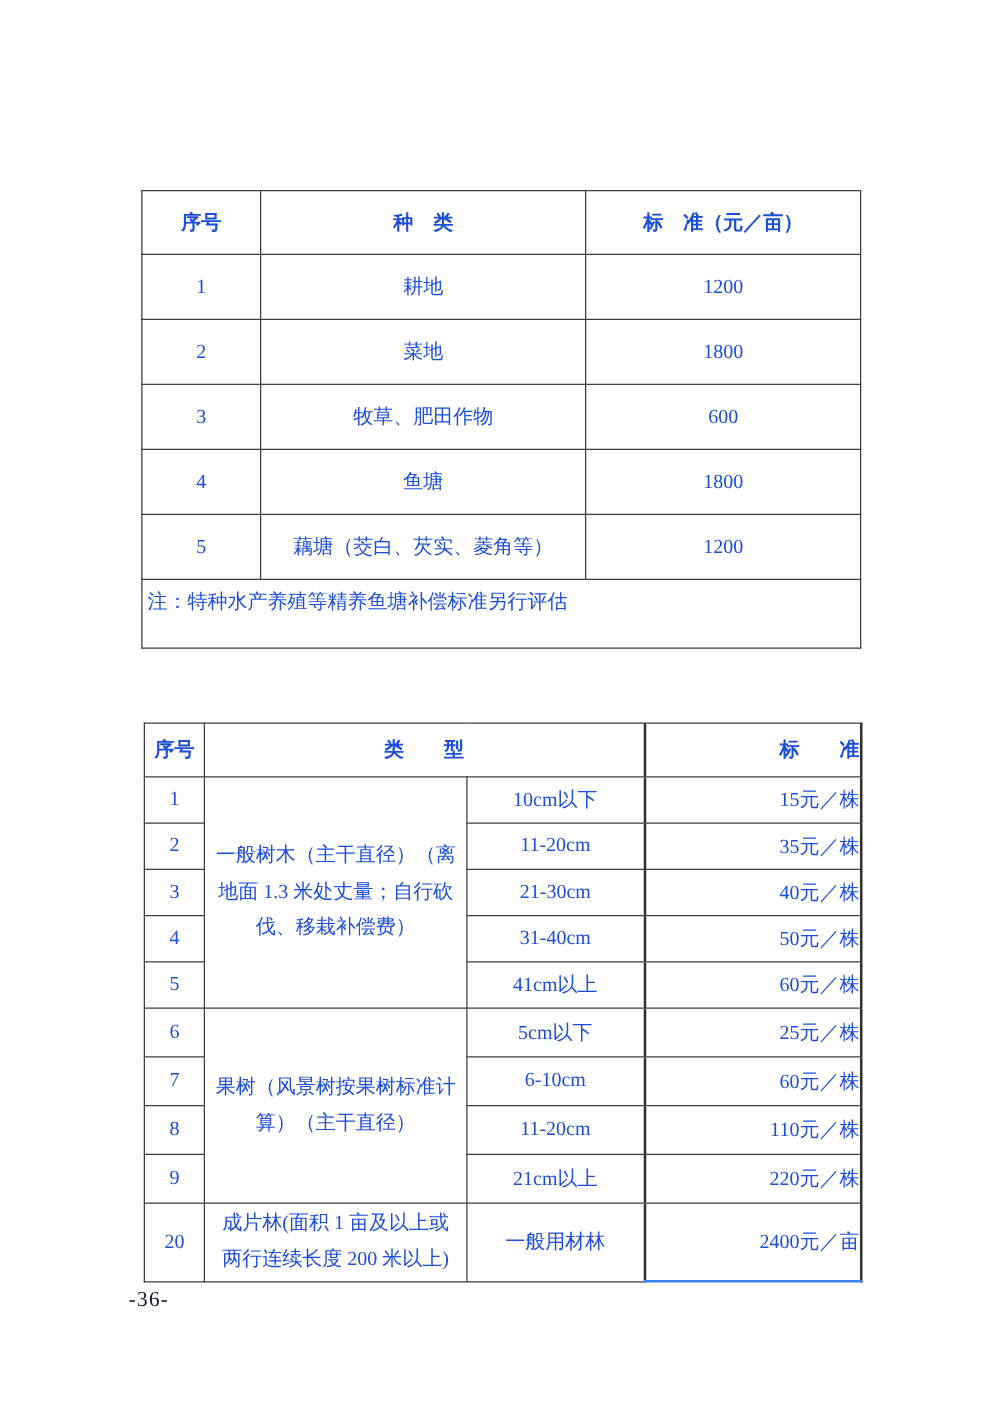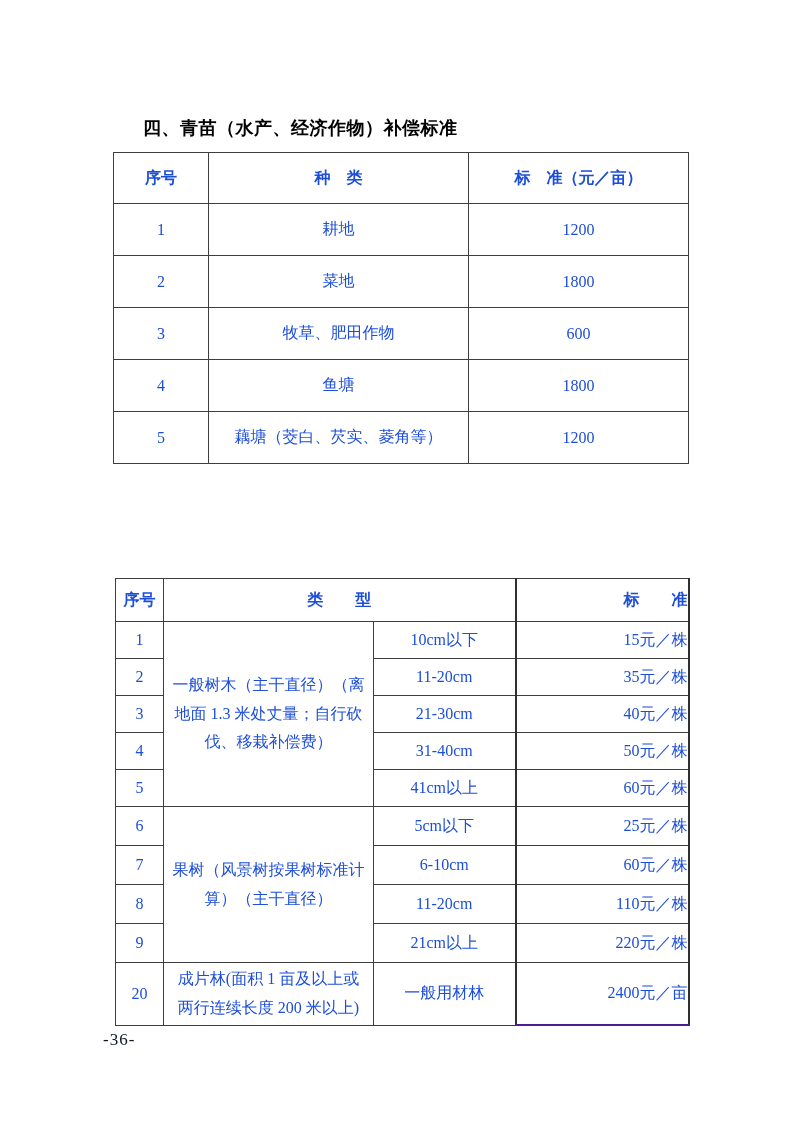--- a/index.html
+++ b/index.html
@@ -60,38 +60,37 @@
   #table2 td.type-left {
     text-align: center;
     padding: 2px 8px;
     line-height: 1.8;
   }
   #table2 td.std-col {
     border-left: 2px solid #2f2f2f;
     border-right: 2px solid #2f2f2f;
     text-align: right;
   }
-  #table2 tr.rC td.std-col { border-bottom: 2px solid #4c1d95; margin-top: 20px; }
+  #table2 tr.rC td.std-col { border-bottom: 2px solid #3b82f6; margin-top: 20px; }
 
   .page-number {
     position: absolute;
     left: 103px;
     top: 1030px;
     font-size: 17px;
     font-family: "Liberation Serif", "DejaVu Serif", serif;
     color: #0f172a;
     letter-spacing: 1px;
   }
 </style>
 </head>
 <body>
 
 <div class="page">
 
-  <div class="sec-title" id="title4">四、青苗（水产、经济作物）补偿标准</div>
 
   <table id="table1">
     <colgroup>
         <col style="width:95px">
         <col style="width:260px">
         <col style="width:220px">
       </colgroup>
     <tbody>
         <tr class="hdr">
       <td>序号</td>
@@ -115,20 +114,23 @@
     </tr>
     <tr class="row">
       <td>4</td>
       <td>鱼塘</td>
       <td>1800</td>
     </tr>
     <tr class="row">
       <td>5</td>
       <td>藕塘（茭白、芡实、菱角等）</td>
       <td>1200</td>
+    </tr>
+    <tr class="note-row">
+      <td colspan="3">注：特种水产养殖等精养鱼塘补偿标准另行评估</td>
     </tr>
   </tbody>
     </table>
 
 
   <table id="table2">
     <colgroup>
         <col style="width:48px">
         <col style="width:210px">
         <col style="width:142px">

